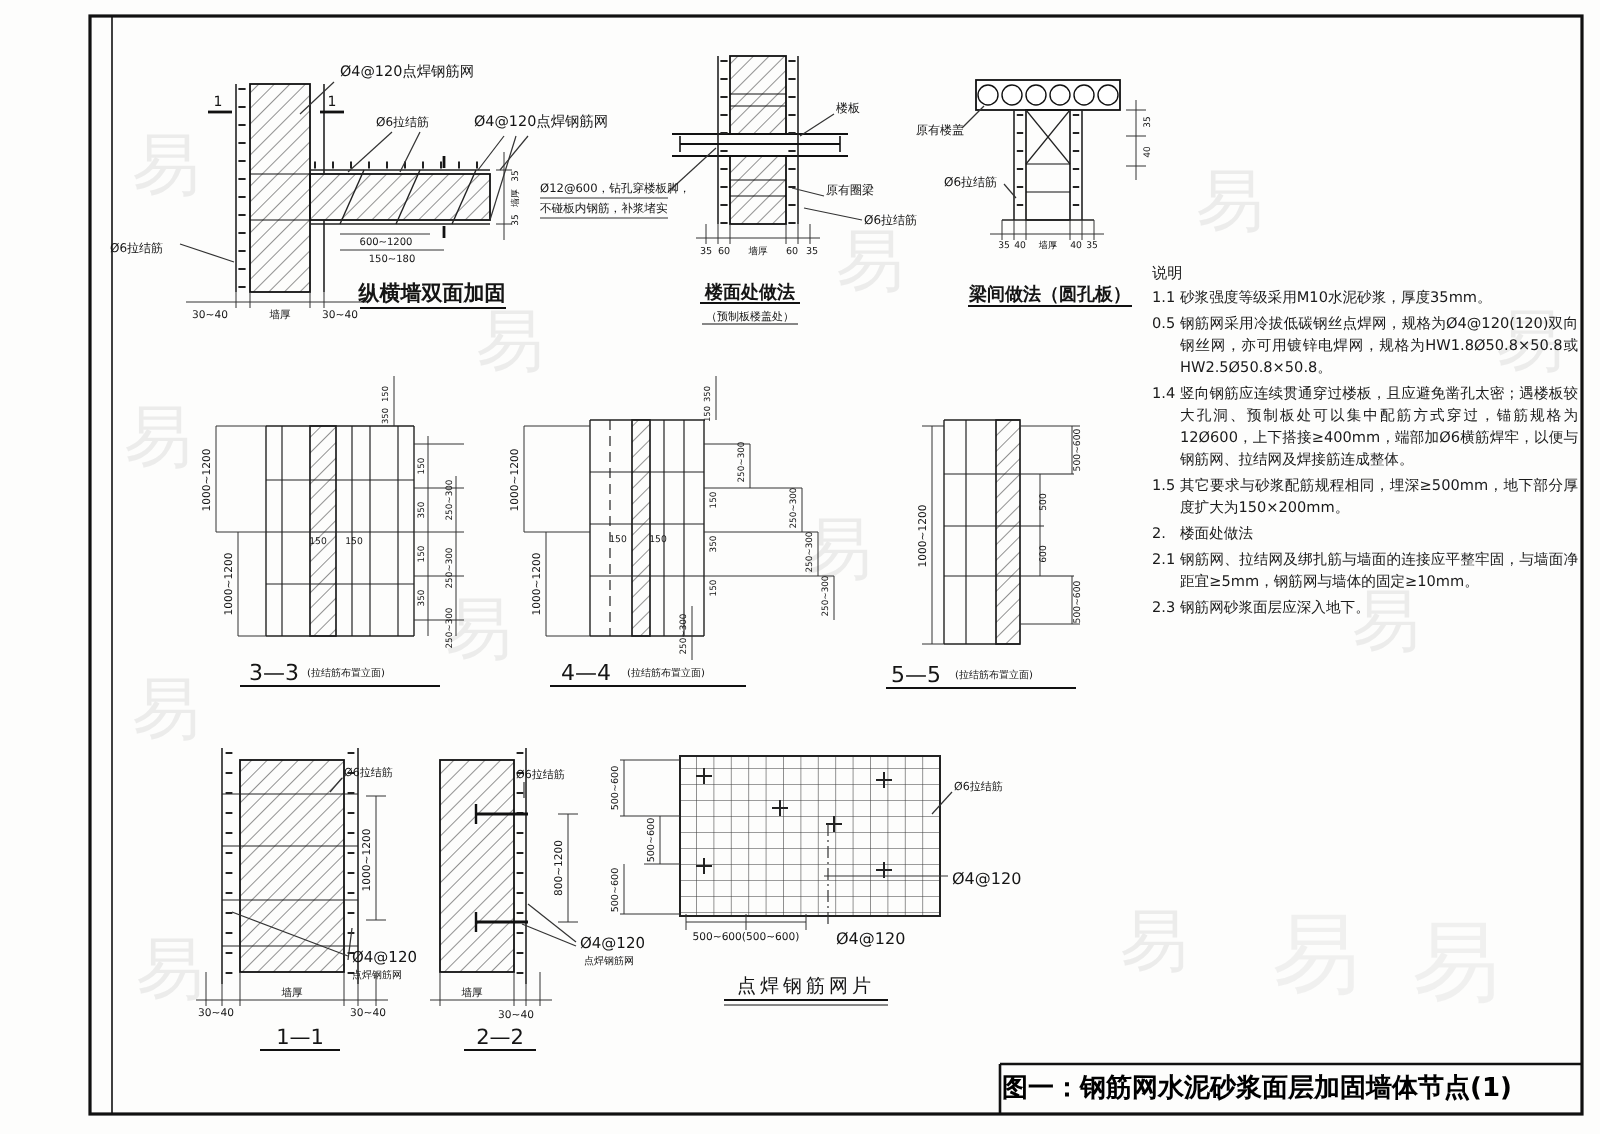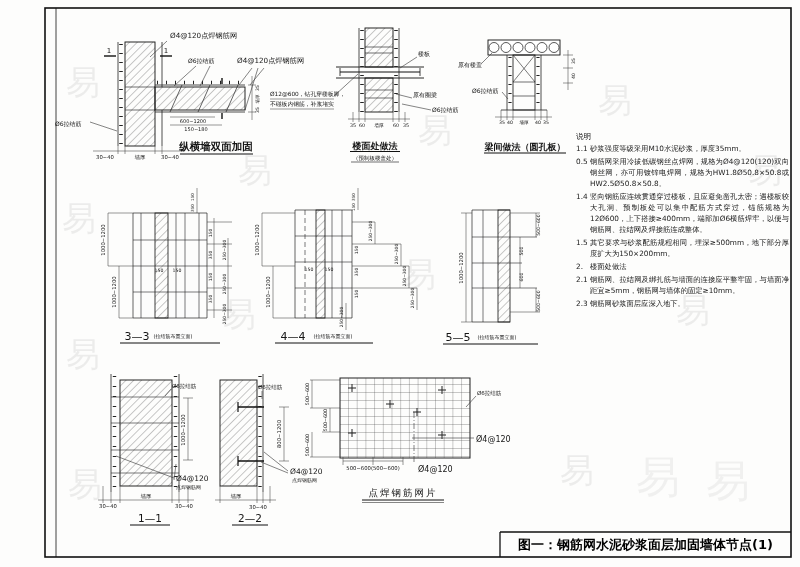--- a/index.html
+++ b/index.html
@@ -10,21 +10,21 @@
   .wm{position:absolute;color:#9a9a9a;opacity:.16;font-size:34px;pointer-events:none;
       font-family:"DejaVu Sans",sans-serif;}
   .wm.big{font-size:44px;opacity:.12;}
   #notes{position:absolute;left:576px;top:131px;width:213px;font-size:7.3px;
          line-height:1.5;color:#1a1a1a;}
   #notes .heading{font-size:7.6px;margin-bottom:2px;}
   .note-item{display:flex;gap:1px;margin-bottom:2px;}
   .note-item .no{min-width:13px;flex:0 0 auto;}
   .note-item .txt{flex:1 1 auto;text-align:justify;}
   #title-block{position:absolute;left:501px;top:534px;width:289px;height:22px;
-               line-height:22px;text-align:center;font-weight:bold;font-size:13px;color:#000;}
+               line-height:22px;text-align:left;font-weight:bold;font-size:13px;color:#000;}
 </style>
 </head>
 <body>
 
 <div id="sheet">
 
 <span class="wm" style="left:66px;top:60px">易</span>
 <span class="wm" style="left:62px;top:196px">易</span>
 <span class="wm" style="left:66px;top:332px">易</span>
 <span class="wm" style="left:68px;top:462px">易</span>

